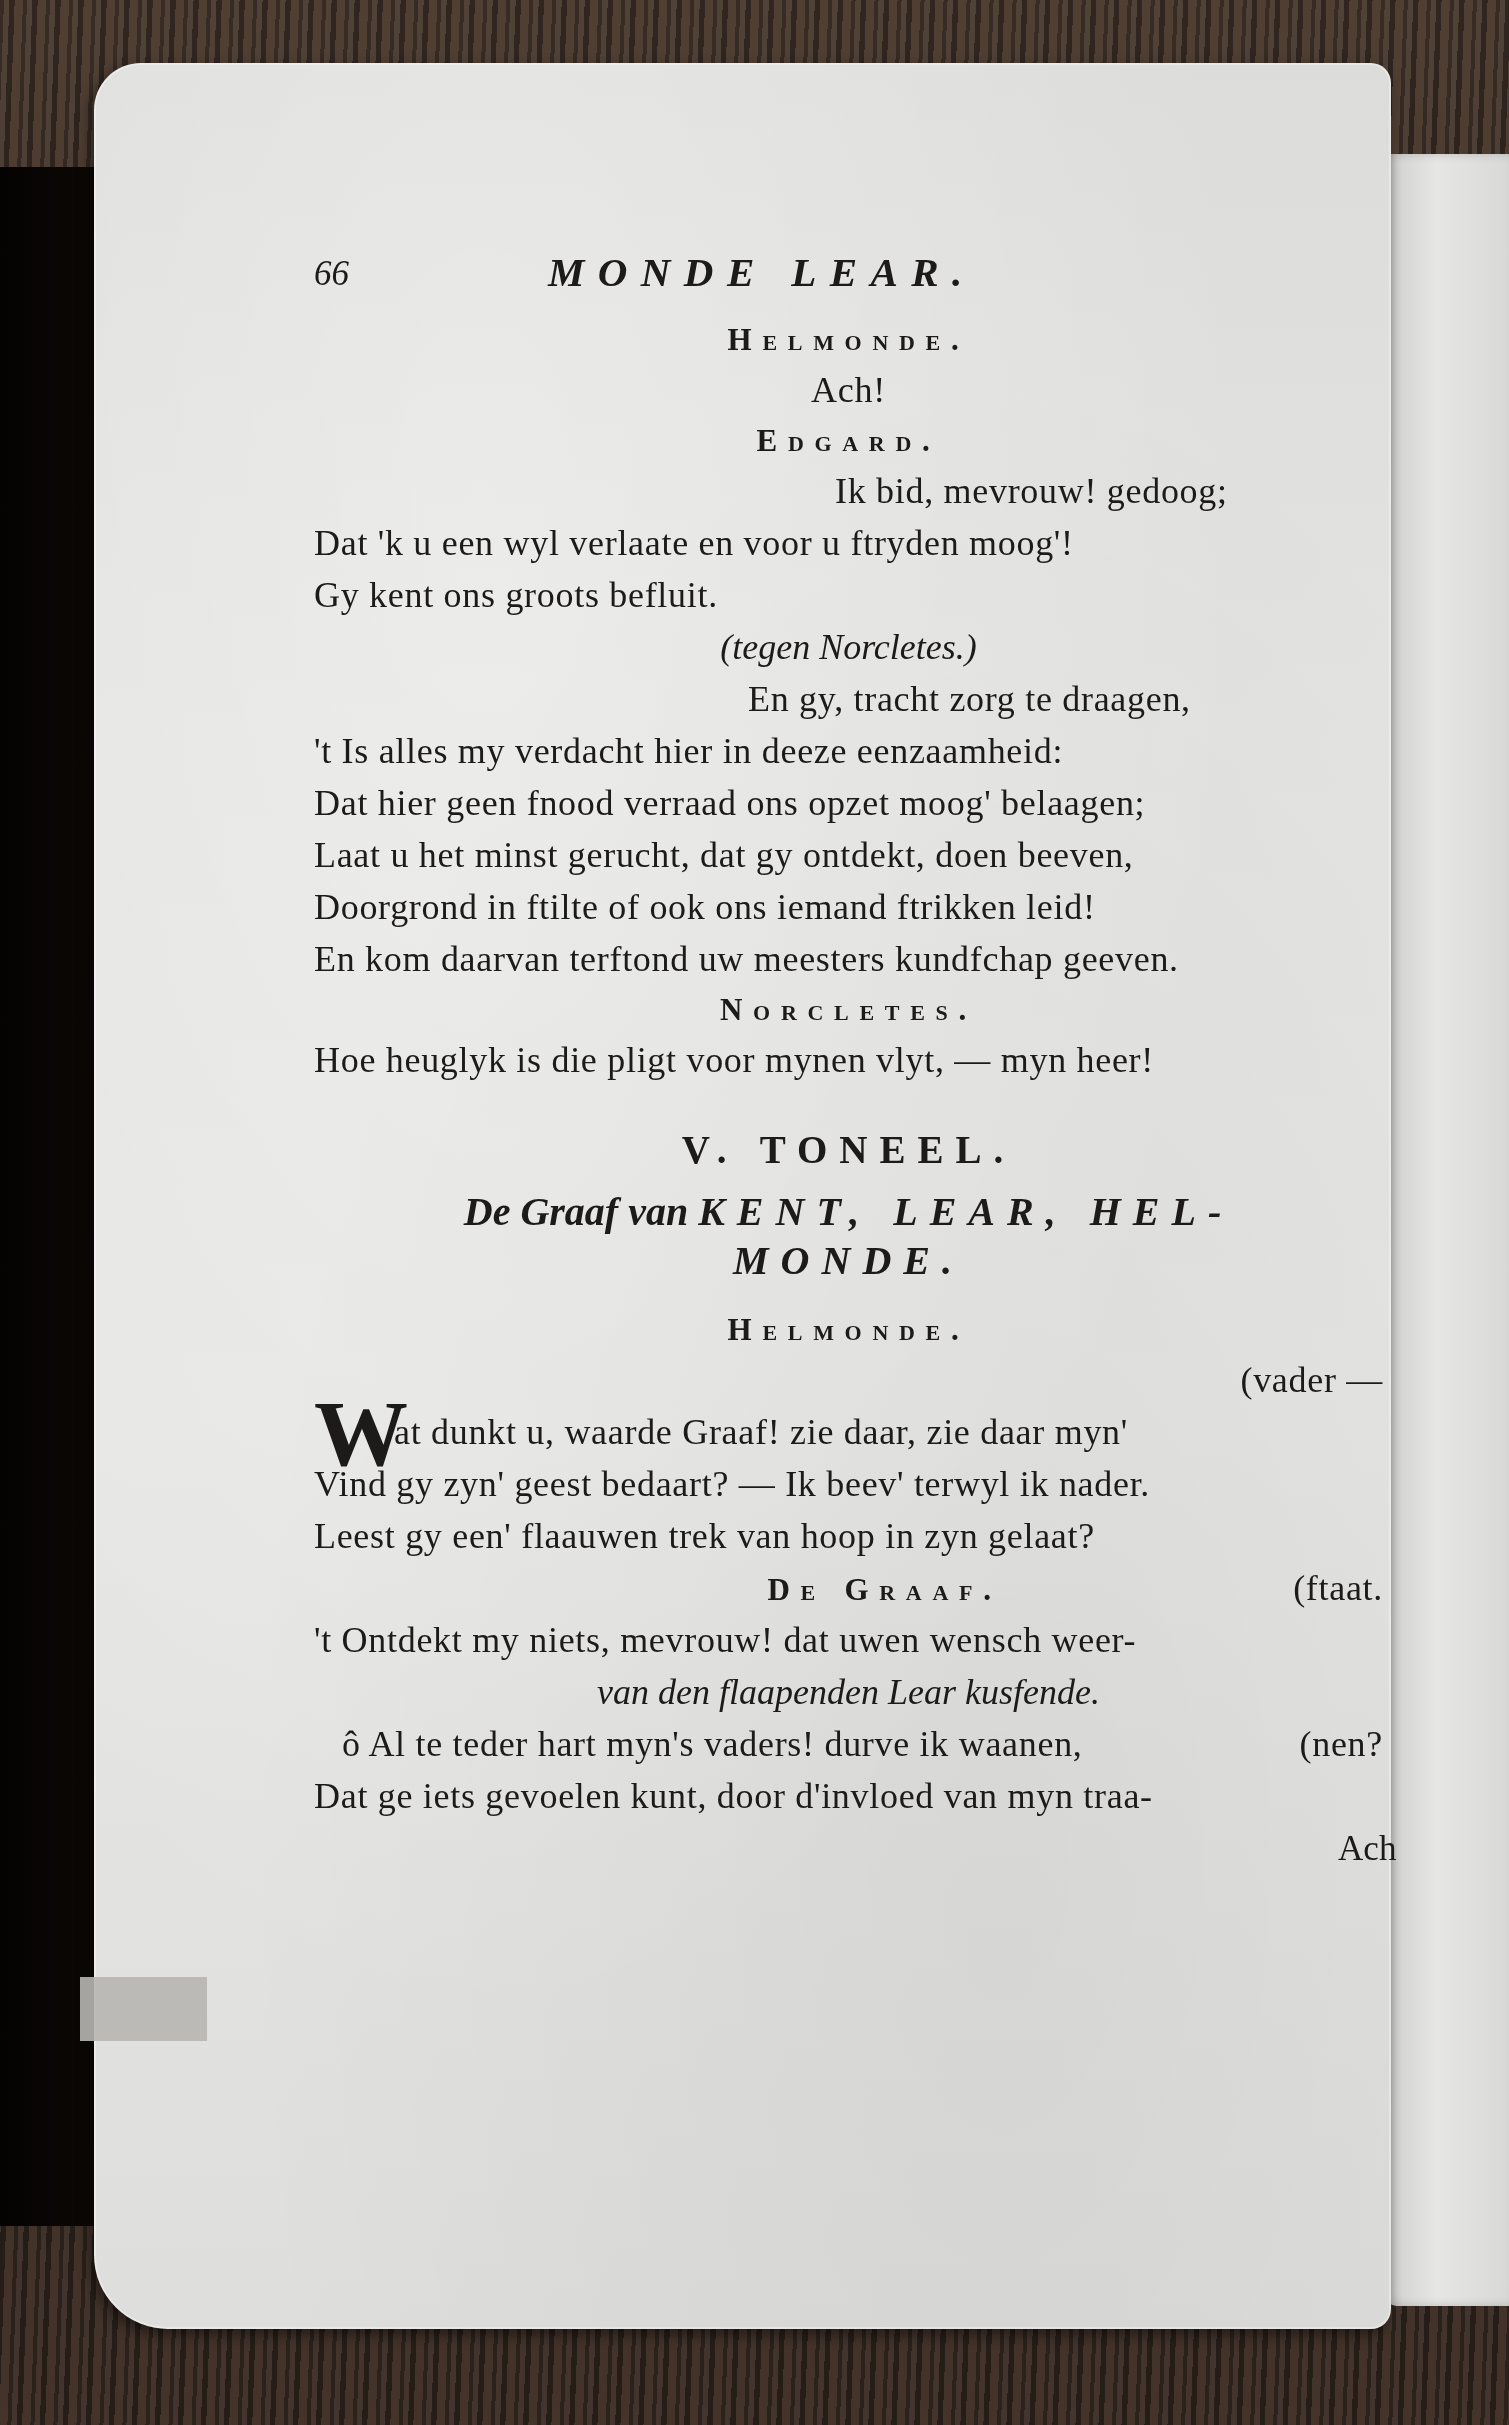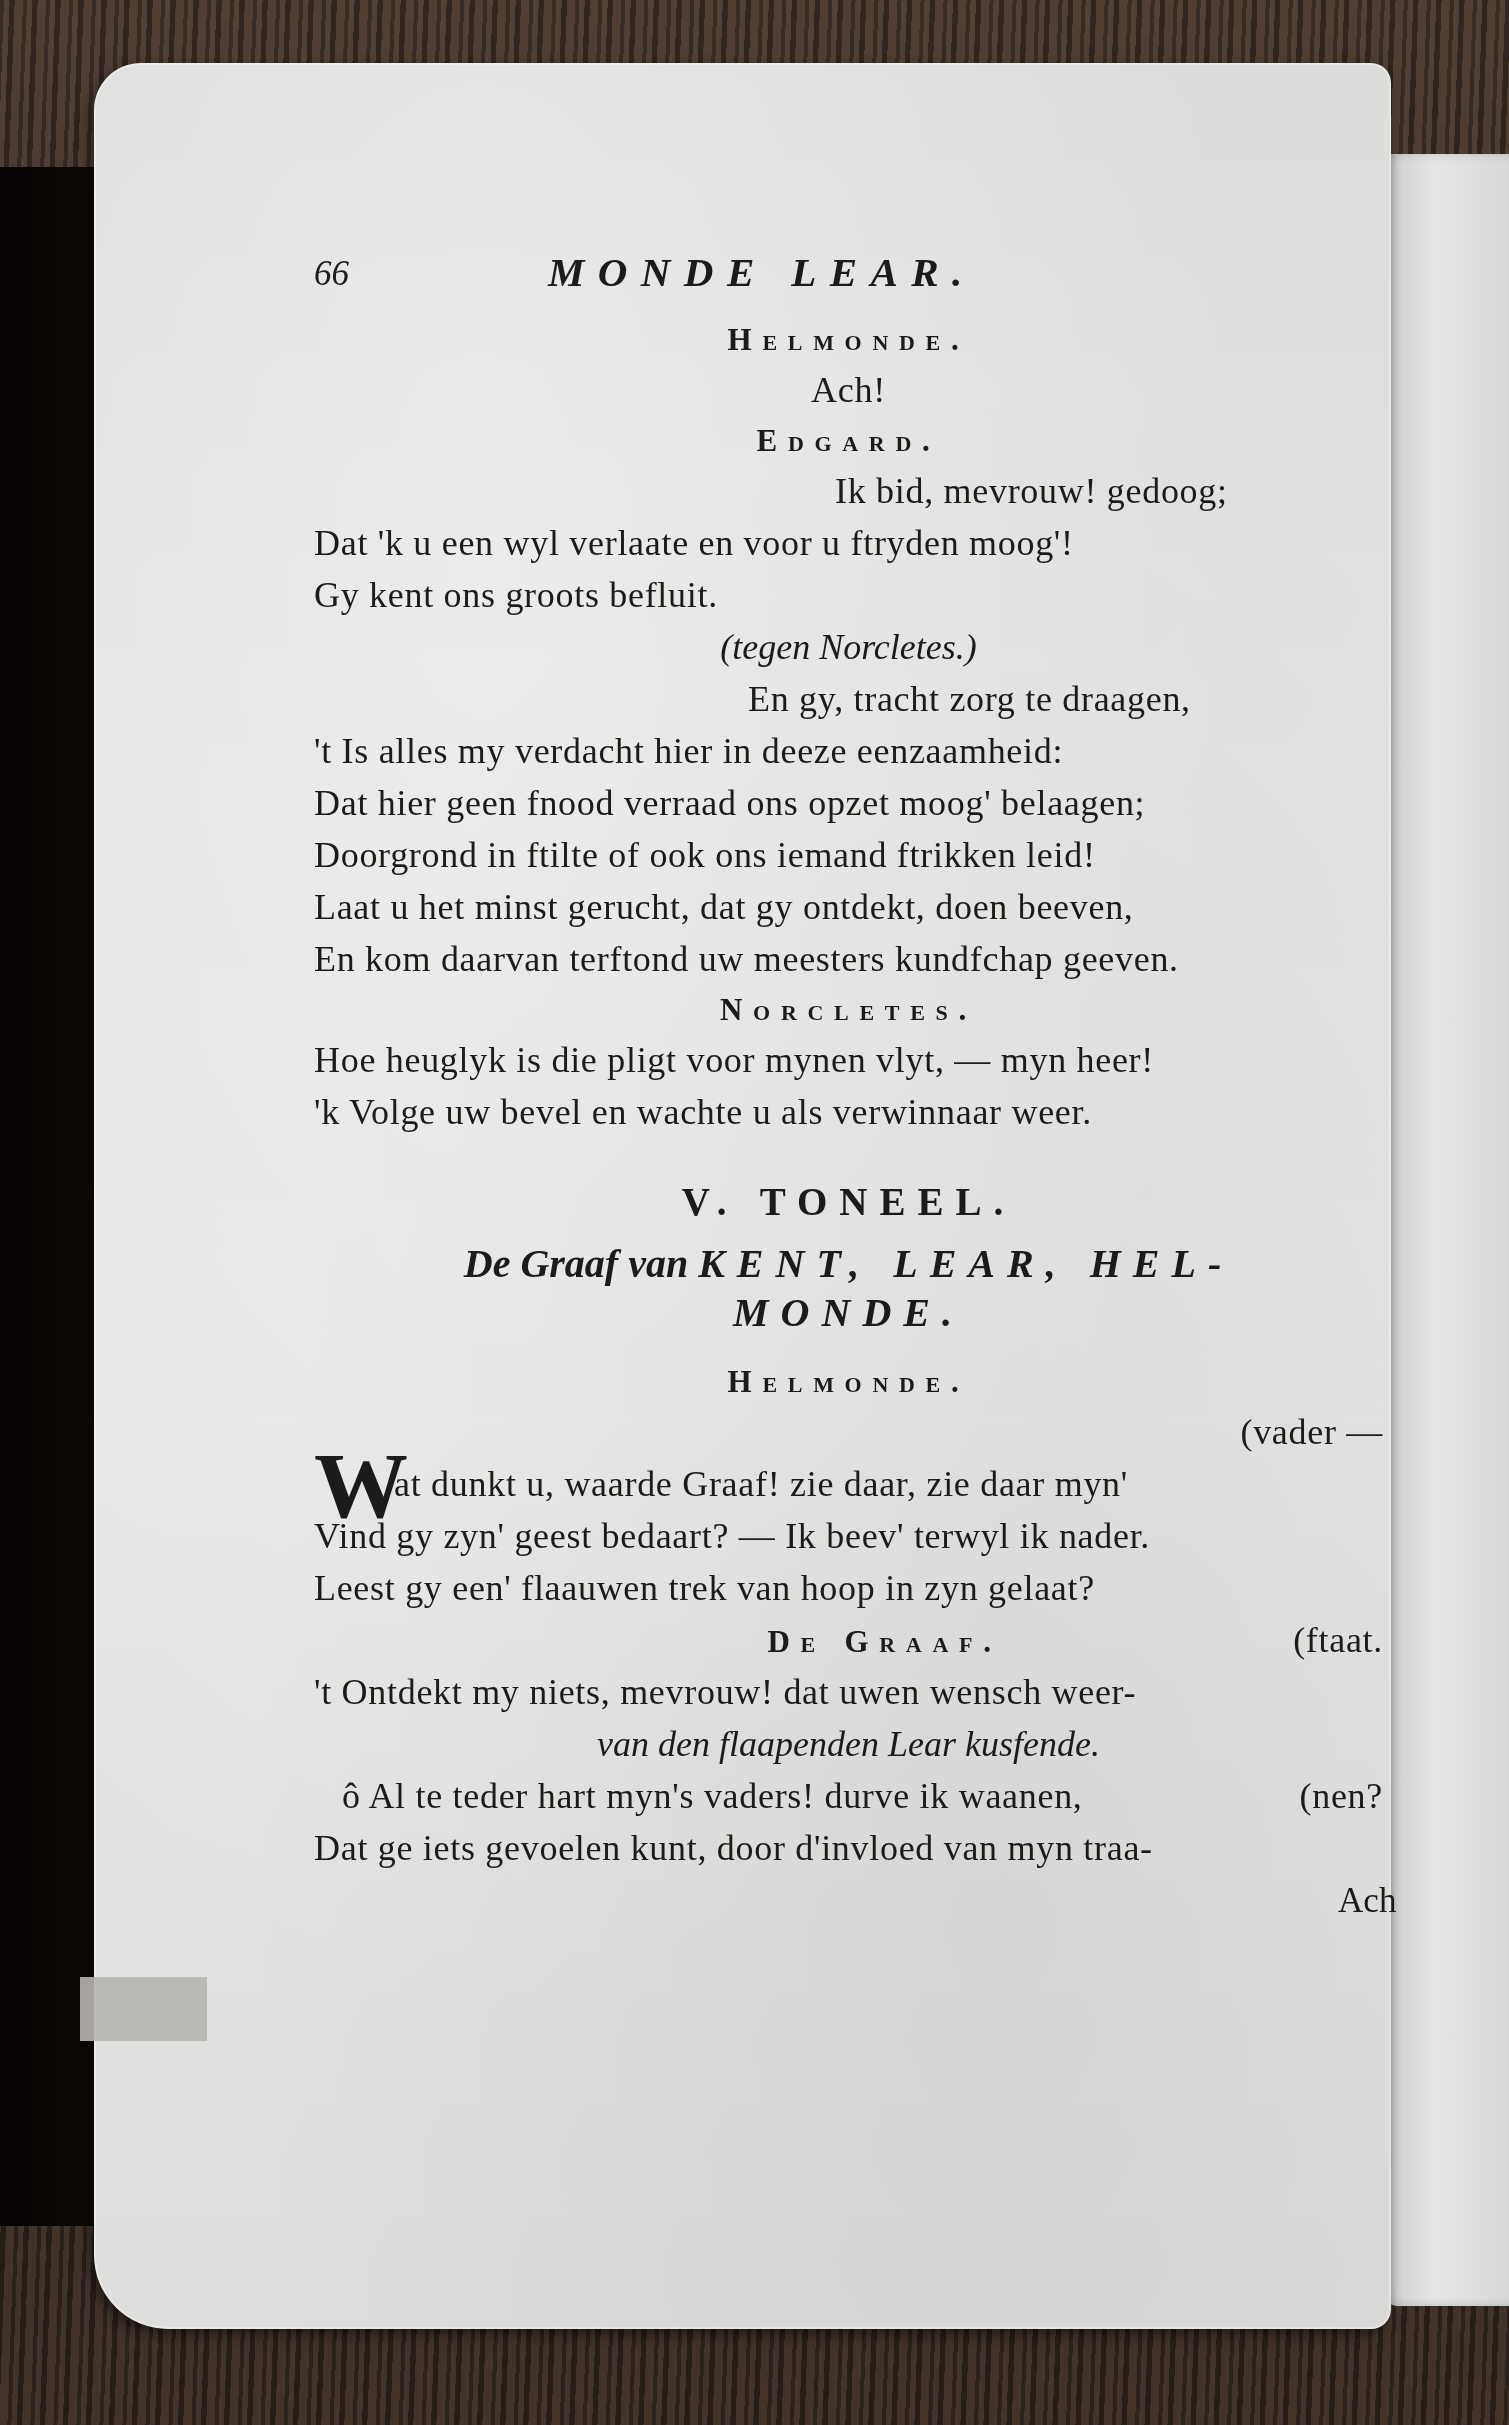--- a/index.html
+++ b/index.html
@@ -90,26 +90,25 @@
   <div class="speaker">Helmonde.</div>
   <div class="line center">Ach!</div>
   <div class="speaker">Edgard.</div>
   <div class="line indent-1">Ik bid, mevrouw! gedoog;</div>
   <div class="line">Dat 'k u een wyl verlaate en voor u ftryden moog'!</div>
   <div class="line">Gy kent ons groots befluit.</div>
   <div class="stage">(tegen Norcletes.)</div>
   <div class="line indent-2">En gy, tracht zorg te draagen,</div>
   <div class="line">'t Is alles my verdacht hier in deeze eenzaamheid:</div>
   <div class="line">Dat hier geen fnood verraad ons opzet moog' belaagen;</div>
+  <div class="line">Laat u het minst gerucht, dat gy ontdekt, doen beeven,</div>
   <div class="line">Doorgrond in ftilte of ook ons iemand ftrikken leid!</div>
-  <div class="line">Laat u het minst gerucht, dat gy ontdekt, doen beeven,</div>
   <div class="line">En kom daarvan terftond uw meesters kundfchap geeven.</div>
   <div class="speaker">Norcletes.</div>
   <div class="line">Hoe heuglyk is die pligt voor mynen vlyt, — myn heer!</div>
-  <div class="line">'k Volge uw bevel en wachte u als verwinnaar weer.</div>
 
   <div class="scene-title">V. TONEEL.</div>
   <div class="cast">
     <span>De Graaf van</span>
     <span class="caps">KENT, LEAR, HEL-</span>
   </div>
   <div class="cast">
     <span class="caps">MONDE.</span>
   </div>
 

